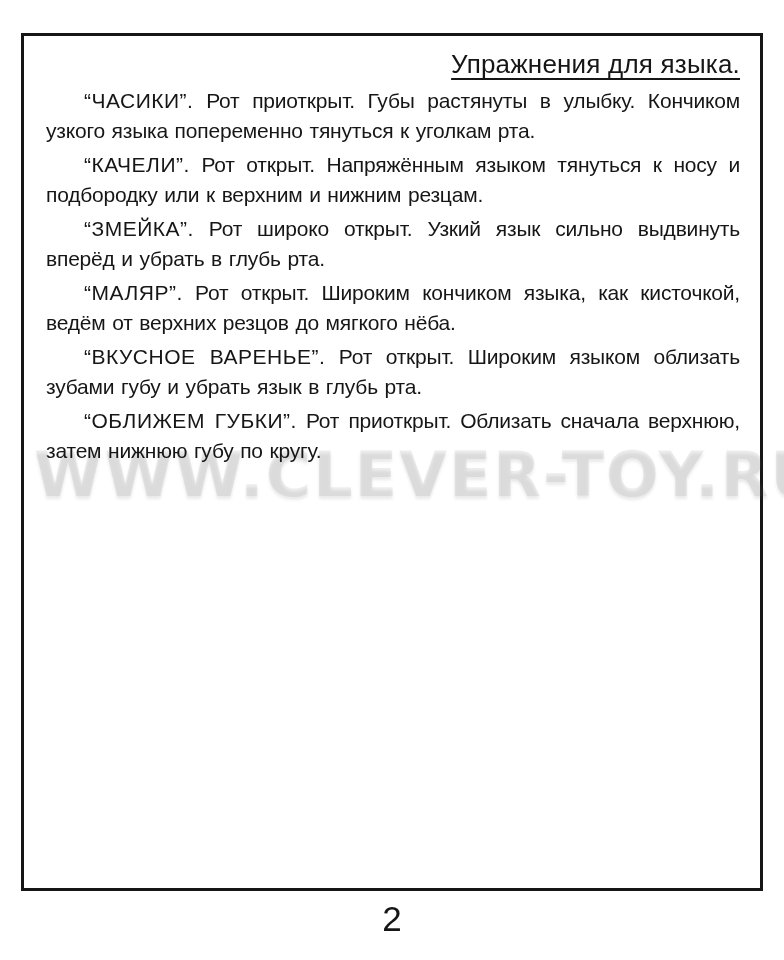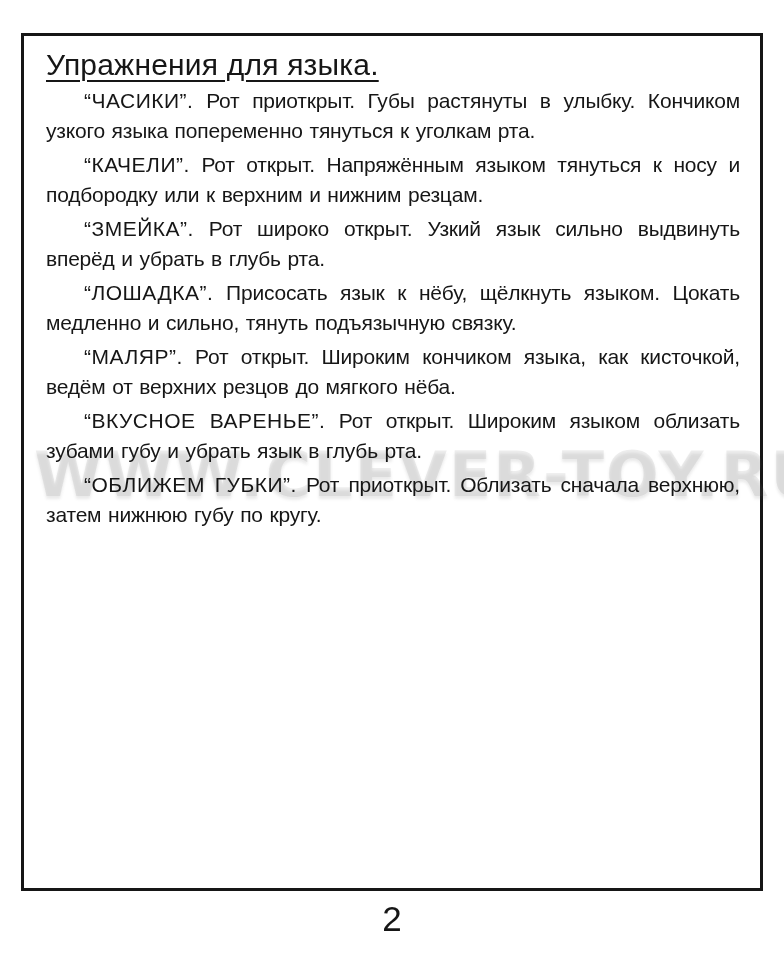--- a/index.html
+++ b/index.html
@@ -22,22 +22,22 @@
     width: 742px;
     height: 858px;
     border: 3px solid #161616;
     box-sizing: border-box;
     padding: 12px 20px 0 22px;
     background: transparent;
   }
   .page-title {
     position: relative;
     z-index: 2;
-    text-align: left;
-    font-size: 30px;
+    text-align: right;
+    font-size: 26px;
     line-height: 33px;
     font-weight: normal;
     margin: 0 0 5px 0;
     text-decoration: underline;
     text-decoration-thickness: 2px;
     text-underline-offset: 5px;
     letter-spacing: 0.2px;
   }
   .exercise {
     position: relative;
@@ -89,21 +89,20 @@
 
   <h1 class="page-title">Упражнения для языка.</h1>
 
   <p class="exercise"><span class="ex-name">“ЧАСИКИ”.</span> <span>Рот приоткрыт. Губы растянуты в улыбку. Кончиком узкого языка попеременно тянуться к уголкам рта.</span></p>
 
   <p class="exercise"><span class="ex-name">“КАЧЕЛИ”.</span> <span>Рот открыт. Напряжённым языком тянуться к носу и подбородку или к верхним и нижним резцам.</span></p>
 
   <p class="exercise"><span class="ex-name">“ЗМЕЙКА”.</span> <span>Рот широко открыт. Узкий язык сильно выдвинуть вперёд и убрать в глубь рта.</span></p>
 
 
-  <p class="exercise"><span class="ex-name">“ЛОШАДКА”.</span> <span>Присосать язык к нёбу, щёлкнуть языком. Цокать медленно и сильно, тянуть подъязычную связку.</span></p>
 
 
   <p class="exercise"><span class="ex-name">“МАЛЯР”.</span> <span>Рот открыт. Широким кончиком языка, как кисточкой, ведём от верхних резцов до мягкого нёба.</span></p>
 
   <p class="exercise"><span class="ex-name">“ВКУСНОЕ ВАРЕНЬЕ”.</span> <span>Рот открыт. Широким языком облизать зубами губу и убрать язык в глубь рта.</span></p>
 
   <p class="exercise"><span class="ex-name">“ОБЛИЖЕМ ГУБКИ”.</span> <span>Рот приоткрыт. Облизать сначала верхнюю, затем нижнюю губу по кругу.</span></p>
 </div>
 
 <div class="page-number">2</div>

